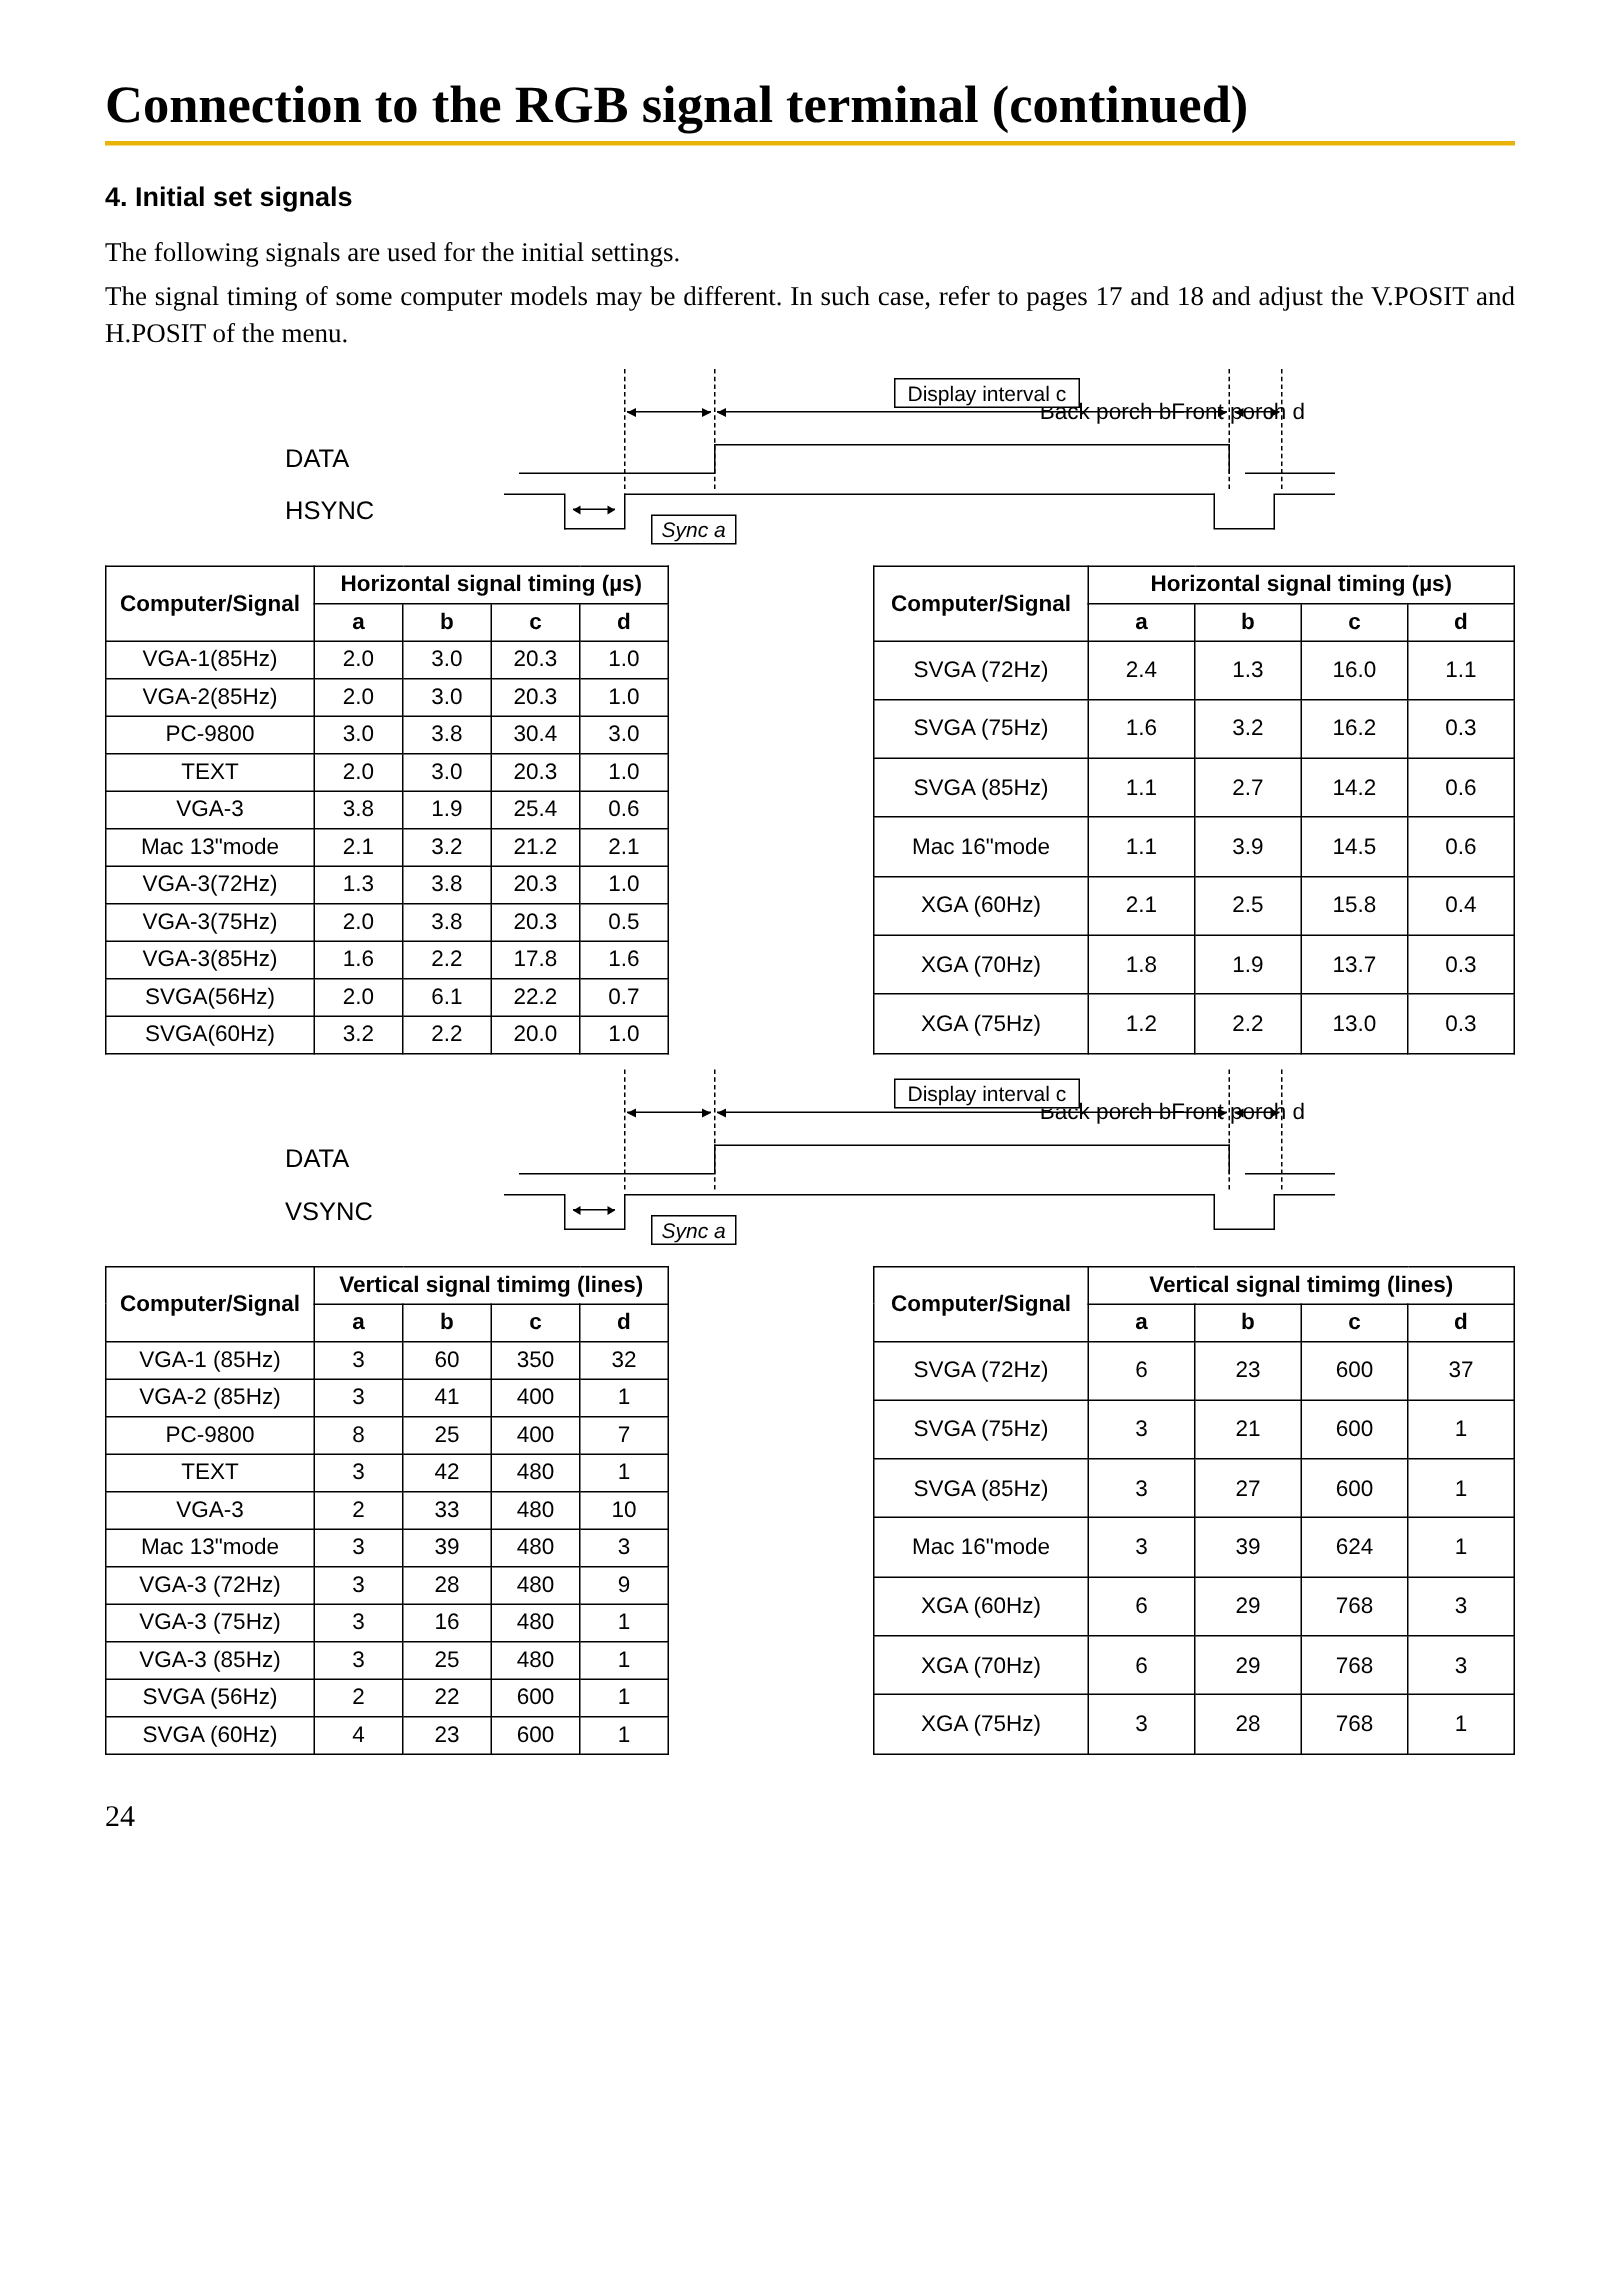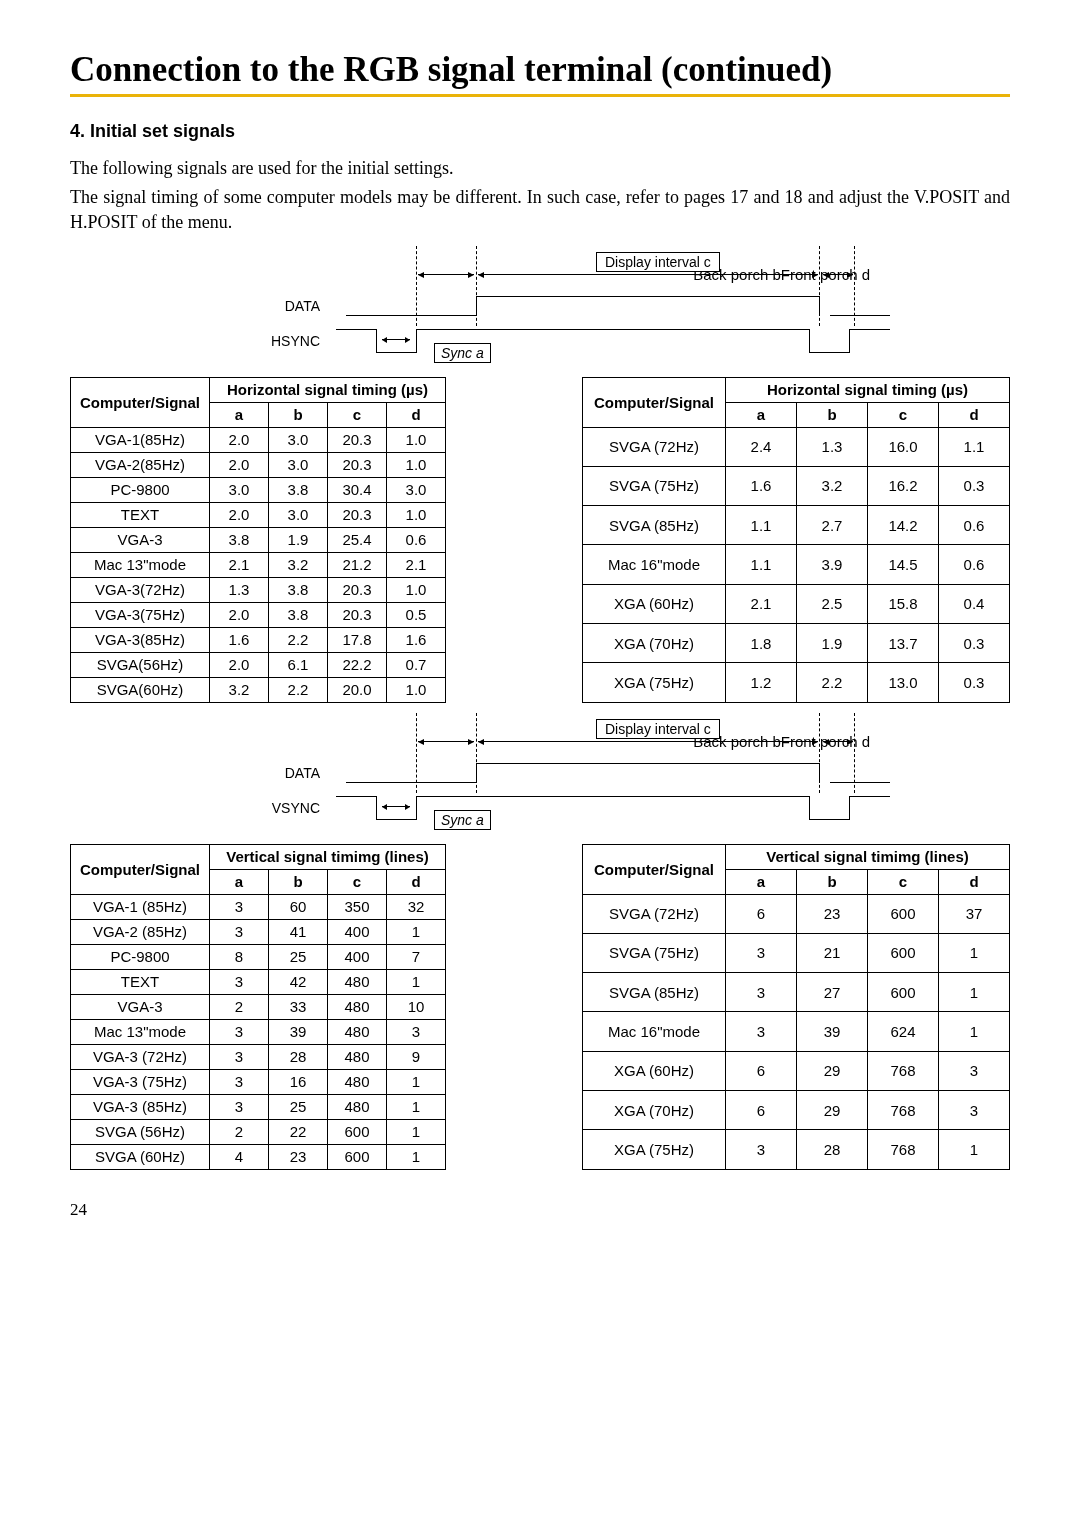--- a/index.html
+++ b/index.html
@@ -43,23 +43,22 @@
     justify-content: flex-end;
     padding: 0 20px 4px 220px;
   }
   .diagram-row {
     display: flex;
     align-items: center;
     margin: 3px 0;
   }
   .diagram-label {
     width: 130px;
-    text-align: right;
     padding-right: 16px;
-    font-size: 14px;
+    font-size: 17px;
   }
   .wave-box {
     position: relative;
     height: 32px;
     flex: 1;
   }
   
   .data-wave {
     position: absolute;
     top: 6px; left: 0; right: 0; bottom: 6px;
@@ -140,21 +139,21 @@
     height: 20px;
   }
   .signal-table th { font-weight: bold; }
   .signal-table .col-signal { width: 126px;}
   .signal-table .col-v { width: 54px;}
   .table-a .col-v { width: 46px;}
   .table-b .col-signal { width:130px;}
   .table-b .col-v { width:58px;}
 
   .page-number {
-    font-size: 17px;
+    font-size: 20px;
     margin-top: 30px;
   }
 </style>
 </head>
 <body>
 
 <div class="page-title">Connection to the RGB signal terminal (continued)</div>
 
 <div class="section-heading">4.  Initial set signals</div>
 

